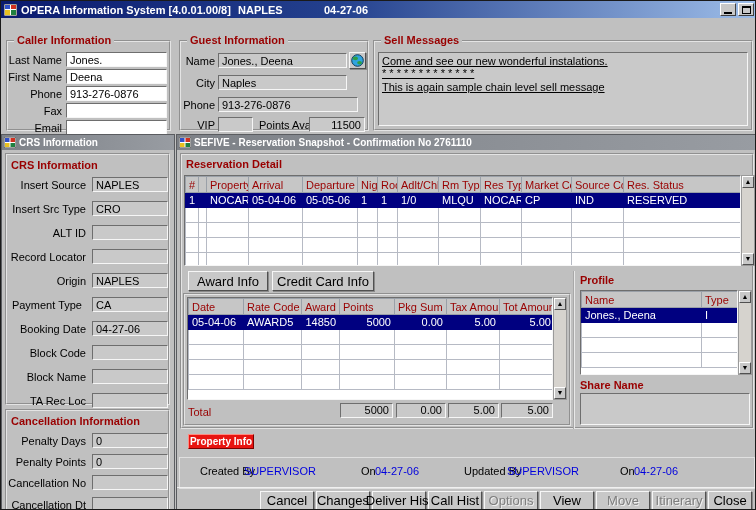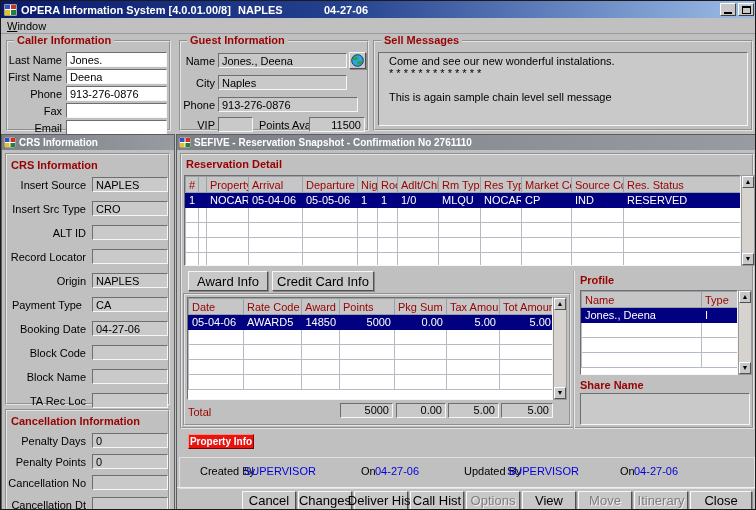--- a/index.html
+++ b/index.html
@@ -87,23 +87,20 @@
     <span class="tb-btns">
       <span class="tb-btn">
           <span class="g-min"></span>
         </span>
       <span class="tb-btn">
           <span class="g-max"></span>
         </span>
     </span>
   </div>
 
-  <div class="menubar">
-    <span class="menu-item u-first">Window</span>
-  </div>
 
   <div class="groupbox" style="left:5px;top:39px;width:165px;height:91px;">
     <span class="gb-title">Caller Information</span>
     <span class="lbl" style="right:107px;top:12px;">Last Name</span>
     <input class="fld" style="left: 58px; top: 10px; width: 101px;" value="Jones.">
     <span class="lbl" style="right:107px;top:29px;">First Name</span>
     <input class="fld" style="left: 58px; top: 27px; width: 101px;" value="Deena">
     <span class="lbl" style="right:107px;top:46px;">Phone</span>
     <input class="fld" style="left: 58px; top: 44px; width: 101px;" value="913-276-0876">
     <span class="lbl" style="right:107px;top:63px;">Fax</span>
@@ -128,24 +125,24 @@
     <span class="lbl" style="right:152px;top:57px;">Phone</span>
     <input class="fld gray" style="left: 37px; top: 55px; width: 140px;" readonly="" value="913-276-0876">
     <span class="lbl" style="right:152px;top:77px;">VIP</span>
     <input class="fld gray" style="left: 37px; top: 75px; width: 35px;" readonly="" value="">
     <span class="lbl" style="left:78px;top:77px;text-align:left;">Points Avail</span>
     <input class="fld gray num" style="left: 128px; top: 75px; width: 56px;" readonly="" value="11500">
   </div>
 
   <div class="groupbox" style="left:372px;top:39px;width:380px;height:91px;">
     <span class="gb-title">Sell Messages</span>
-    <div class="fld gray" style="left:3px;top:10px;width:370px;height:74px;padding:2px 10px;">
+    <div class="fld gray" style="left:3px;top:10px;width:370px;height:74px;padding:2px 3px;text-decoration:underline;">
       <div>Come and see our new wonderful instalations.</div>
       <div> * * * * * * * * * * * * *</div>
-      <div style="margin-top:12px;">This is again sample chain level sell message</div>
+      <div style="margin-top:2px;">This is again sample chain level sell message</div>
     </div>
   </div>
 
   <div class="childwin" style="left:0px;top:133px;width:174px;height:377px;">
     <div class="cw-titlebar">
       <svg width="12" height="11">
         <rect width="12" height="11" fill="#fff" stroke="#404040"></rect>
         <rect x="1" y="1" width="4.5" height="4" fill="#3050c8"></rect>
           <rect x="6.5" y="1" width="4.5" height="4" fill="#d03020"></rect>
         <rect x="1" y="6" width="4.5" height="4" fill="#e8c020"></rect>
@@ -463,17 +460,17 @@
 
     <div style="position:absolute;left:0;top:352px;width:579px;height:25px;border-top:1px solid #f0f0f0;display:flex;justify-content:flex-end;align-items:center;gap:2px;padding-right:4px;">
       <span class="btn" style="width:54px;height:19px;">Cancel</span>
       <span class="btn" style="width:54px;height:19px;">Changes</span>
       <span class="btn u-first" style="width:54px;height:19px;">Deliver Hist</span>
       <span class="btn" style="width:54px;height:19px;">Call Hist</span>
       <span class="btn disabled" style="width:54px;height:19px;">Options</span>
       <span class="btn u-first" style="width:54px;height:19px;">View</span>
       <span class="btn disabled u-first" style="width:54px;height:19px;">Move</span>
       <span class="btn disabled u-first" style="width:54px;height:19px;">Itinerary</span>
-      <span class="btn u-first" style="width:62px;height:19px;">Close</span>
+      <span class="btn u-first" style="width:44px;height:19px;">Close</span>
     </div>
   </div>
 
 </div>
 
 </body></html>

